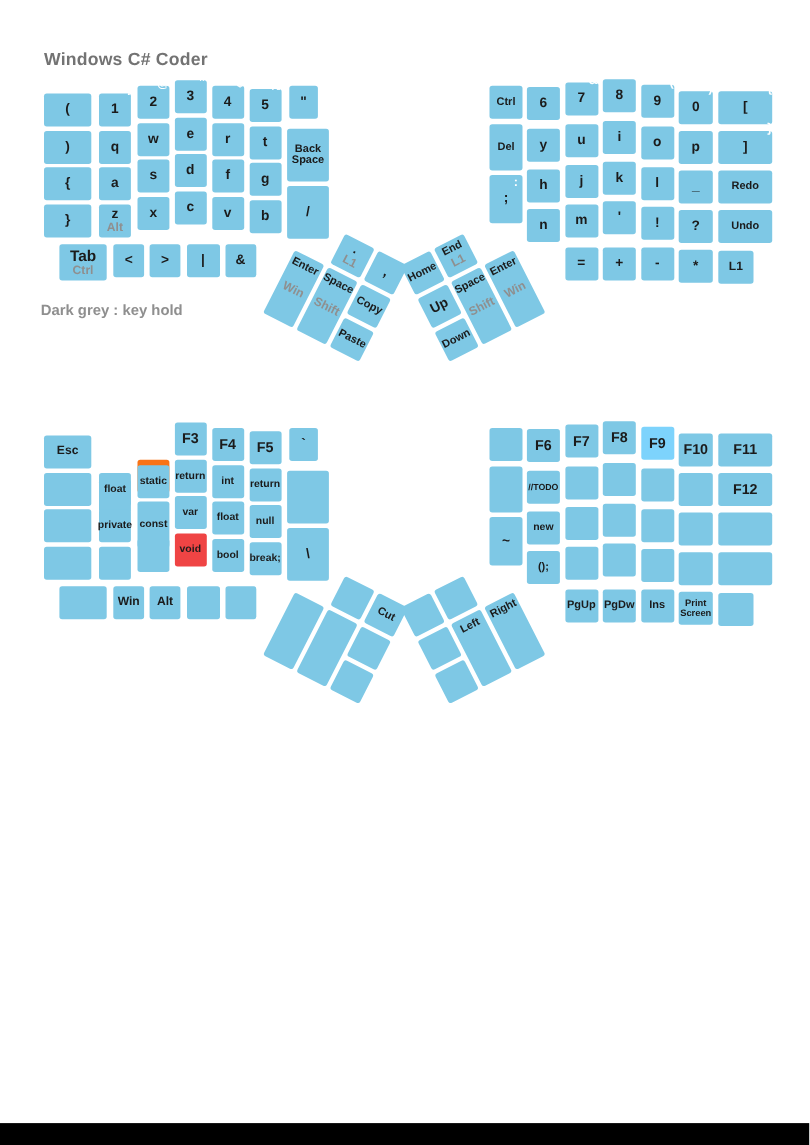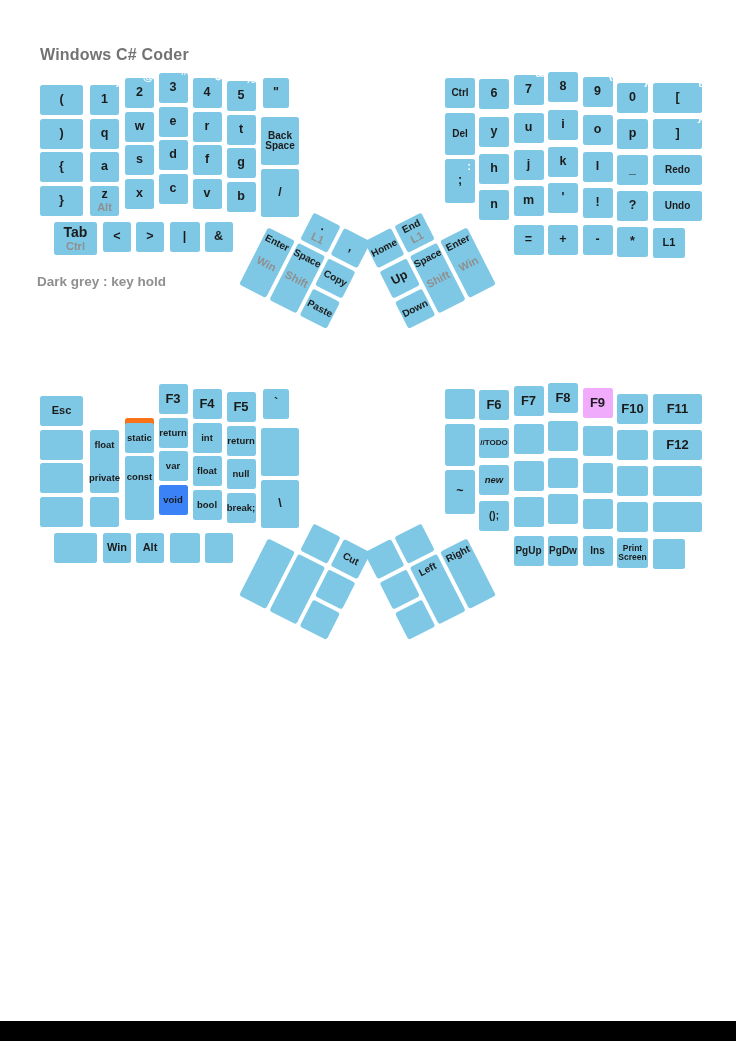--- a/index.html
+++ b/index.html
@@ -327,21 +327,21 @@
         <div class="key" style="left: 85px; top: 105.5px; width: 29px; height: 30px; background: rgb(126, 200, 229);"></div>
         <div class="key" style="left: 118.5px; top: 0px; width: 29px; height: 30px; background: rgb(126, 200, 229);">
           <span class="klabel" style="font-size: 13px;">F3</span>
         </div>
         <div class="key" style="left: 118.5px; top: 33.5px; width: 29px; height: 30px; background: rgb(126, 200, 229);">
           <span class="klabel" style="font-size: 9.5px;">return</span>
         </div>
         <div class="key" style="left: 118.5px; top: 67px; width: 29px; height: 30px; background: rgb(126, 200, 229);">
           <span class="klabel" style="font-size: 9.5px;">var</span>
         </div>
-        <div class="key" style="left: 118.5px; top: 100.5px; width: 29px; height: 30px; background: #3b82f6;">
+        <div class="key" style="left: 118.5px; top: 100.5px; width: 29px; height: 30px; background: #ef4444;">
           <span class="klabel" style="font-size: 9.5px;">void</span>
         </div>
         <div class="key" style="left: 152.5px; top: 5px; width: 29px; height: 30px; background: rgb(126, 200, 229);">
           <span class="klabel" style="font-size: 13px;">F4</span>
         </div>
         <div class="key" style="left: 152.5px; top: 38.5px; width: 29px; height: 30px; background: rgb(126, 200, 229);">
           <span class="klabel" style="font-size: 9.5px;">int</span>
         </div>
         <div class="key" style="left: 152.5px; top: 72px; width: 29px; height: 30px; background: rgb(126, 200, 229);">
           <span class="klabel" style="font-size: 9.5px;">float</span>
@@ -384,38 +384,38 @@
         <div class="key" style="left: 0px; top: 87px; width: 30px; height: 44px; background: rgb(126, 200, 229);">
           <span class="klabel" style="font-size: 12.5px;">~</span>
         </div>
         <div class="key" style="left: 34px; top: 7px; width: 30px; height: 30px; background: rgb(126, 200, 229);">
           <span class="klabel" style="font-size: 13px;">F6</span>
         </div>
         <div class="key" style="left: 34px; top: 45px; width: 30px; height: 30px; background: rgb(126, 200, 229);">
           <span class="klabel" style="font-size: 8px;">//TODO</span>
         </div>
         <div class="key" style="left: 34px; top: 82px; width: 30px; height: 30px; background: rgb(126, 200, 229);">
-          <span class="klabel" style="font-size: 9.5px; font-style: italic;">new</span>
+          <span class="klabel" style="font-size: 9.5px;">new</span>
         </div>
         <div class="key" style="left: 34px; top: 118px; width: 30px; height: 30px; background: rgb(126, 200, 229);">
           <span class="klabel" style="font-size: 10px;">();</span>
         </div>
         <div class="key" style="left: 68.5px; top: 3px; width: 30px; height: 30px; background: rgb(126, 200, 229);">
           <span class="klabel" style="font-size: 13px;">F7</span>
         </div>
         <div class="key" style="left: 68.5px; top: 41px; width: 30px; height: 30px; background: rgb(126, 200, 229);"></div>
         <div class="key" style="left: 68.5px; top: 78px; width: 30px; height: 30px; background: rgb(126, 200, 229);"></div>
         <div class="key" style="left: 68.5px; top: 114px; width: 30px; height: 30px; background: rgb(126, 200, 229);"></div>
         <div class="key" style="left: 103px; top: 0px; width: 30px; height: 30px; background: rgb(126, 200, 229);">
           <span class="klabel" style="font-size: 13px;">F8</span>
         </div>
         <div class="key" style="left: 103px; top: 38px; width: 30px; height: 30px; background: rgb(126, 200, 229);"></div>
         <div class="key" style="left: 103px; top: 75px; width: 30px; height: 30px; background: rgb(126, 200, 229);"></div>
         <div class="key" style="left: 103px; top: 111px; width: 30px; height: 30px; background: rgb(126, 200, 229);"></div>
-        <div class="key" style="left: 137.5px; top: 5px; width: 30px; height: 30px; background: #f0abfc; justify-content: center;">
+        <div class="key" style="left: 137.5px; top: 5px; width: 30px; height: 30px; background: #7dd3fc; justify-content: center;">
           <span class="klabel" style="font-size: 13px;">F9</span>
         </div>
         <div class="key" style="left: 137.5px; top: 43px; width: 30px; height: 30px; background: rgb(126, 200, 229);"></div>
         <div class="key" style="left: 137.5px; top: 80px; width: 30px; height: 30px; background: rgb(126, 200, 229);"></div>
         <div class="key" style="left: 137.5px; top: 116px; width: 30px; height: 30px; background: rgb(126, 200, 229);"></div>
         <div class="key" style="left: 172px; top: 11px; width: 31px; height: 30px; background: rgb(126, 200, 229);">
           <span class="klabel" style="font-size: 13px;">F10</span>
         </div>
         <div class="key" style="left: 172px; top: 47px; width: 31px; height: 30px; background: rgb(126, 200, 229);"></div>
         <div class="key" style="left: 172px; top: 83px; width: 31px; height: 30px; background: rgb(126, 200, 229);"></div>

